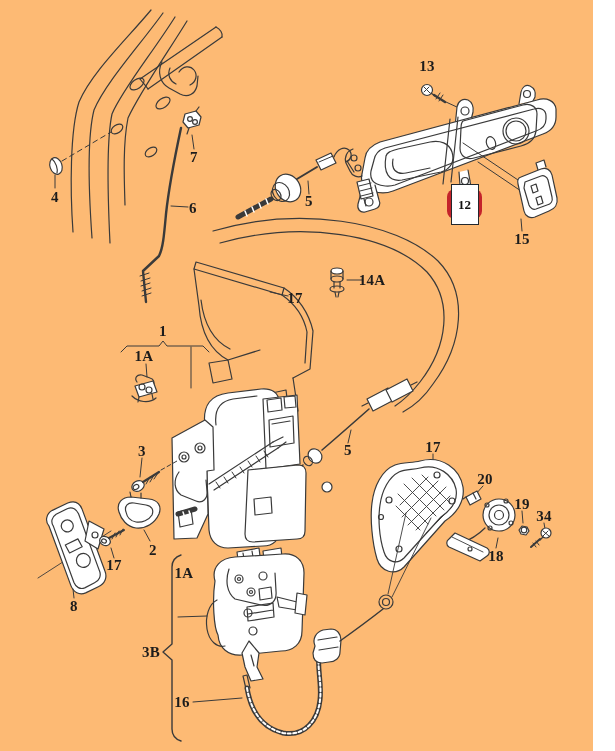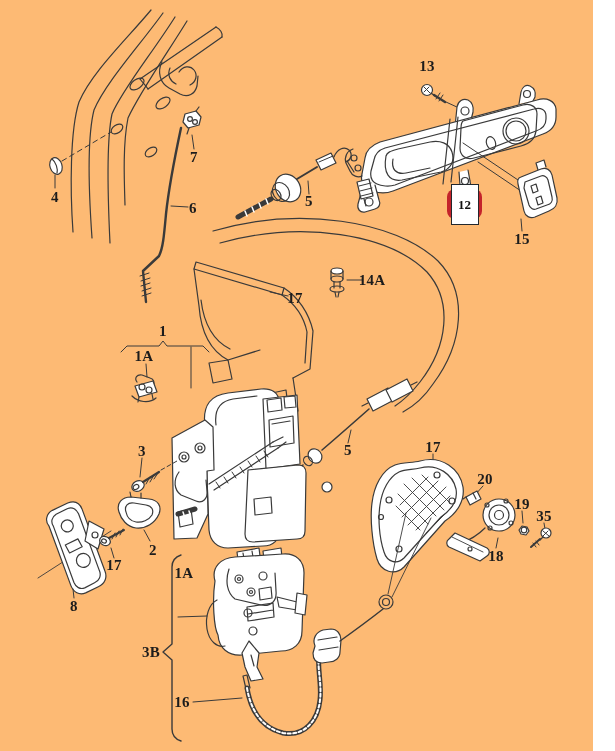--- a/index.html
+++ b/index.html
@@ -346,20 +346,20 @@
 <div class="lbl" style="left:348px;top:450px">5</div>
 <div class="lbl" style="left:153px;top:550px">2</div>
 <div class="lbl" style="left:114px;top:565px">17</div>
 <div class="lbl" style="left:74px;top:606px">8</div>
 <div class="lbl" style="left:184px;top:573px">1A</div>
 <div class="lbl" style="left:151px;top:652px">3B</div>
 <div class="lbl" style="left:182px;top:702px">16</div>
 <div class="lbl" style="left:433px;top:447px">17</div>
 <div class="lbl" style="left:485px;top:479px">20</div>
 <div class="lbl" style="left:522px;top:504px">19</div>
-<div class="lbl" style="left:544px;top:516px">35</div>
+<div class="lbl" style="left:544px;top:516px">34</div>
 <div class="lbl" style="left:496px;top:556px">18</div>
 
 <div class="badge">
   <div class="badge-inner">12</div>
 </div>
 
 </div>
 
 </body></html>

